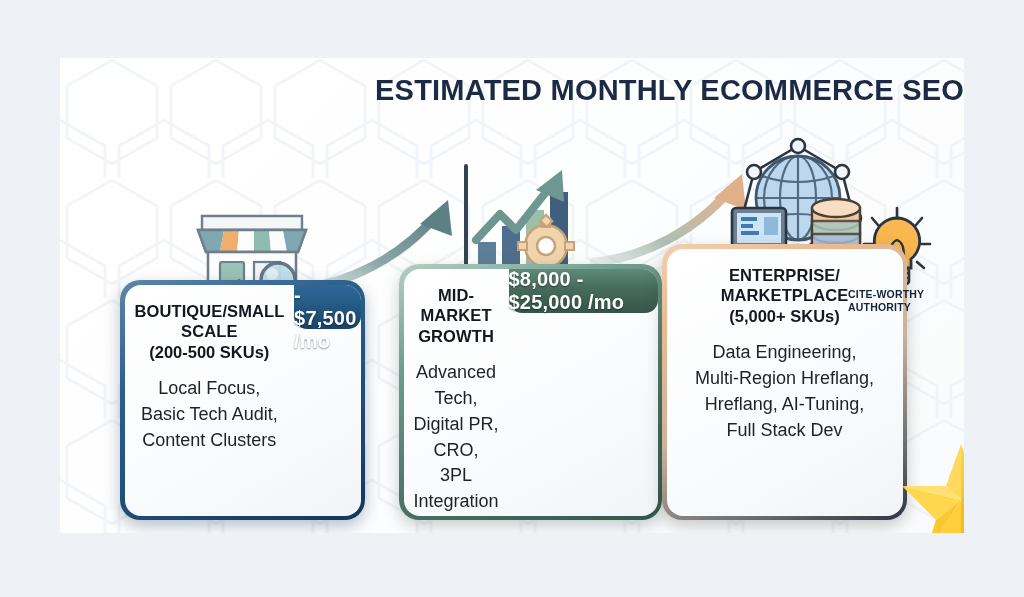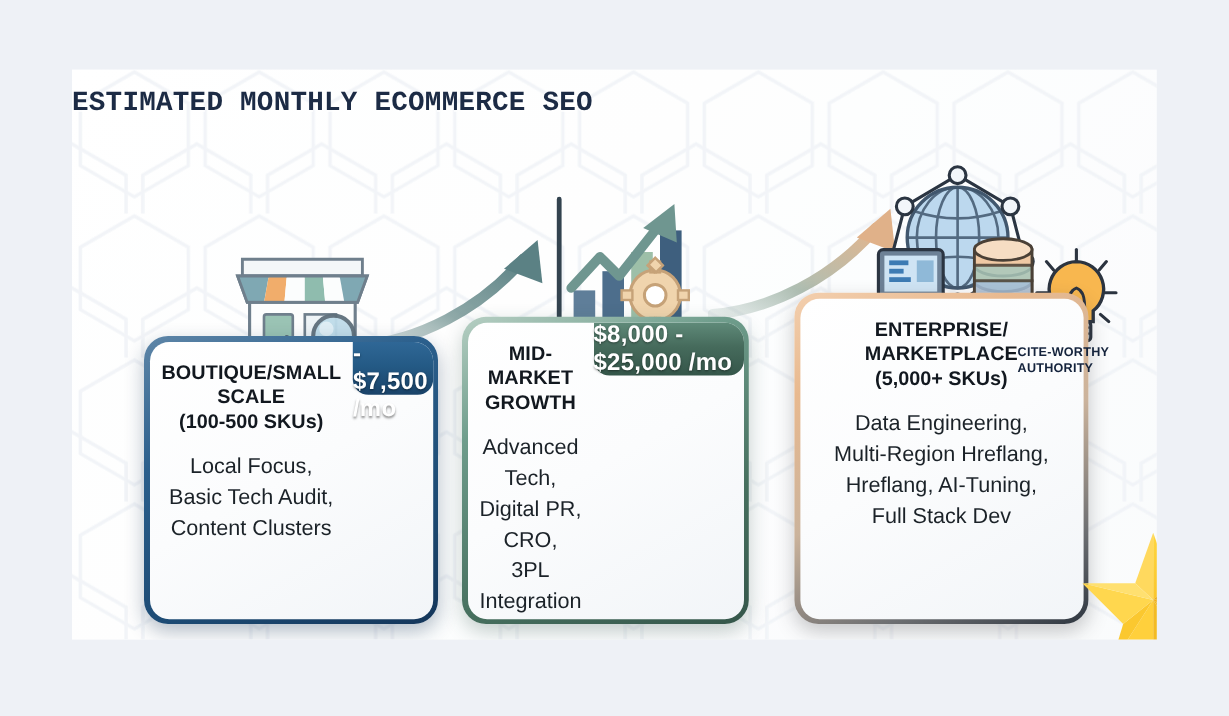--- a/index.html
+++ b/index.html
@@ -16,28 +16,27 @@
     left:60px; top:58px; width:904px; height:475px;
     background:
       linear-gradient(135deg,#ffffff 0%,#fdfefe 40%,#f7f9fb 100%);
     overflow:hidden;
   }
   #hexlayer{ position:absolute; inset:0; opacity:.85; pointer-events:none; }
 
   
   #title{
     position:absolute; left:0; right:0; top:14px;
-    text-align:left;
+    text-align:right;
     color:#1c2b45;
     font-weight:bold;
-    font-size:23px;
+    font-size:29px;
     letter-spacing:.2px;
     line-height:1.27;
     text-shadow:0 1px 0 rgba(255,255,255,.7);
-    font-family:Liberation Mono, monospace;
   }
   #title .l2{ display:block; }
 
   
   .arrow{ position:absolute; pointer-events:none; }
   #arrow1{ left:236px; top:130px; width:186px; height:108px; }
   #arrow2{ left:530px; top:104px; width:186px; height:108px; }
 
   
   .icon-art{ position:absolute; pointer-events:none; }
@@ -100,21 +99,21 @@
     background:linear-gradient(155deg,#5e86a8 0%,#2b5f8c 32%,#1d4b74 70%,#14365a 100%);
     box-shadow:0 6px 16px rgba(18,48,80,.30);
   }
   #card1 .price{
     background:linear-gradient(180deg,#2f6796 0%,#245a85 45%,#1a4369 100%);
     border-radius:0 0 13px 13px;
   }
 
   
   #card2{
-    left:325px; top:206px; width:239px; height:256px;
+    left:339px; top:206px; width:263px; height:256px;
     background:linear-gradient(155deg,#b6cfc3 0%,#6f9d8c 28%,#47705f 68%,#35564a 100%);
     box-shadow:0 6px 16px rgba(40,75,62,.26);
   }
   #card2 .price{
     background:linear-gradient(180deg,#5f8a79 0%,#46header6b5c 40%,#3a5d50 100%);
     background:linear-gradient(180deg,#5f8a79 0%,#466b5c 45%,#35564a 100%);
     border-radius:0 0 13px 13px;
   }
 
   
@@ -320,21 +319,21 @@
     <polygon points="27,116 63,94 63,60" fill="#ffd03c"></polygon>
     <polygon points="27,116 38,80 63,60" fill="#fbc82f"></polygon>
     <polygon points="4,46  38,80 63,60" fill="#ffd74e"></polygon>
     <polygon points="4,46  48,46 63,60" fill="#ffe070"></polygon>
   </svg>
 
   <div class="card" id="card1">
     <div class="card-inner">
       <div class="card-body">
         <div class="c-title">BOUTIQUE/SMALL SCALE</div>
-        <div class="c-sub">(100-500 SKUs)</div>
+        <div class="c-sub">(200-500 SKUs)</div>
         <div class="c-desc" style="white-space:pre-line">Local Focus,
 Basic Tech Audit,
 Content Clusters</div>
       </div>
       <div class="price">$2,500 - $7,500 /mo</div>
     </div>
   </div>
 
   <div class="card" id="card2">
     <div class="card-inner">

